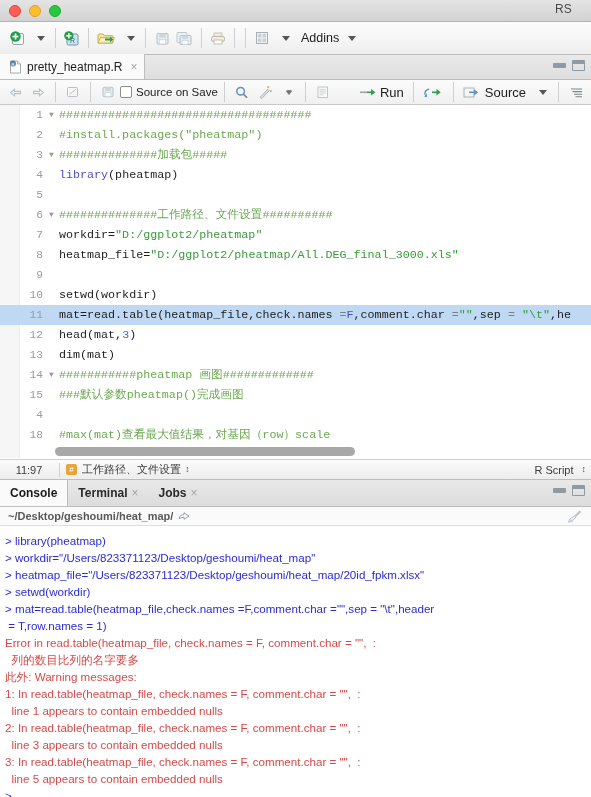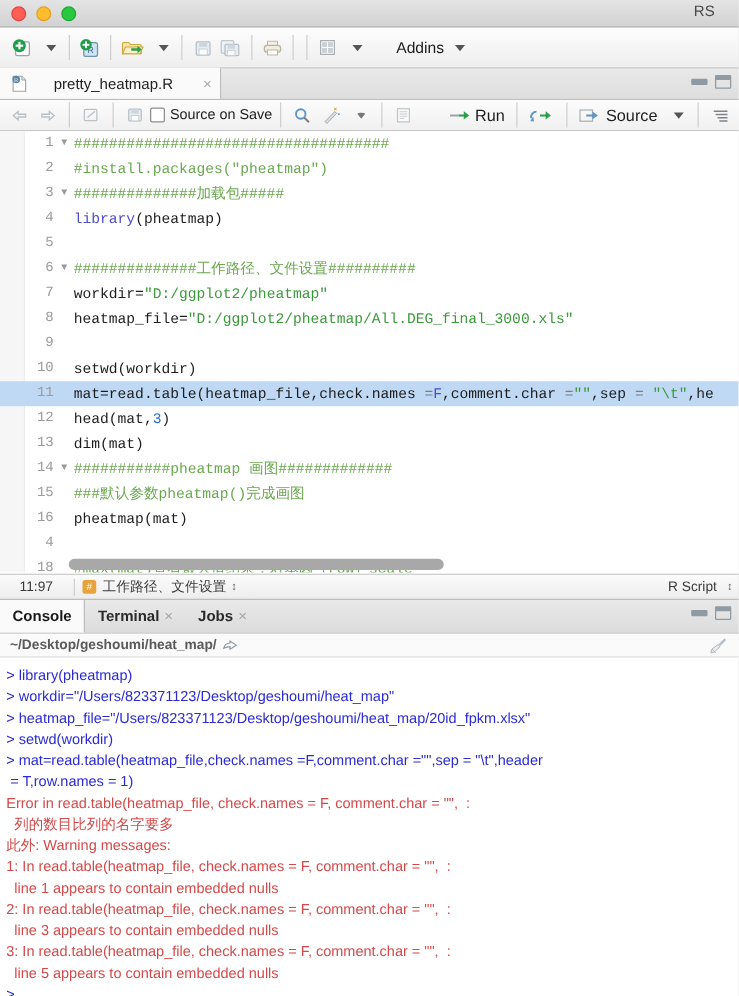--- a/index.html
+++ b/index.html
@@ -49,32 +49,32 @@
   }
   .caret.light { border-top-color: #777; }
 
   .gotofile {
     width: 137px; height: 21px; background: #fff;
     border: 1px solid #b9b9b9; border-radius: 3px;
     display: flex; align-items: center; padding-left: 4px; gap: 4px;
     margin-left: 2px;
   }
   .gotofile span.ph { font-size: 11px; color: #9a9a9a; }
-  .addins-label { font-size: 12.5px; color: #1c1c1c; margin-left: 22px; }
+  .addins-label { font-size: 12.5px; color: #1c1c1c; margin-left: 6px; }
 
   
   .source-pane { flex: none; display: flex; flex-direction: column; background: #fff; }
   .tabbar {
     height: 25px; background: linear-gradient(to bottom,#e9e9e9,#dedede);
     border-bottom: 1px solid #bdbdbd; display: flex; align-items: flex-end;
     position: relative;
   }
   .tab {
     height: 25px; background: #fafafa; border-right: 1px solid #bdbdbd;
-    display: flex; align-items: center; gap: 21px; padding: 0 7px 0 9px;
+    display: flex; align-items: center; gap: 5px; padding: 0 7px 0 9px;
     font-size: 12px; color: #1e1e1e;
   }
   .tab .xclose { color: #a6a6a6; font-size: 12px; margin-left: 3px; }
   .pane-ctrls { position: absolute; right: 6px; top: 5px; display: flex; gap: 6px; align-items: center; }
   .ctrl-min { width: 13px; height: 5px; background: #8f9aa3; border-radius: 1px; }
   .ctrl-max { width: 13px; height: 11px; border: 1.6px solid #8f9aa3; border-top-width: 4px; border-radius: 1px; }
 
   .edtoolbar {
     height: 25px; background: linear-gradient(to bottom,#fcfcfc,#f0f0f0);
     border-bottom: 1px solid #c8c8c8;
@@ -401,21 +401,20 @@
           <div class="line"><span class="lnum">6</span><span class="fold">▼</span><span class="code"><span class="cmt">##############工作路径、文件设置##########</span></span></div>
           <div class="line"><span class="lnum">7</span><span class="fold"></span><span class="code"><span class="fn">workdir=</span><span class="str">"D:/ggplot2/pheatmap"</span></span></div>
           <div class="line"><span class="lnum">8</span><span class="fold"></span><span class="code"><span class="fn">heatmap_file=</span><span class="str">"D:/ggplot2/pheatmap/All.DEG_final_3000.xls"</span></span></div>
           <div class="line"><span class="lnum">9</span><span class="fold"></span><span class="code"></span></div>
           <div class="line"><span class="lnum">10</span><span class="fold"></span><span class="code"><span class="fn">setwd(workdir)</span></span></div>
           <div class="line sel"><span class="lnum">11</span><span class="fold"></span><span class="code"><span class="fn">mat=read.table(heatmap_file,check.names </span><span class="op">=</span><span class="kw">F</span><span class="fn">,comment.char </span><span class="op">=</span><span class="str">""</span><span class="fn">,sep </span><span class="op">= </span><span class="str">"\t"</span><span class="fn">,he</span></span></div>
           <div class="line"><span class="lnum">12</span><span class="fold"></span><span class="code"><span class="fn">head(mat,</span><span class="num">3</span><span class="fn">)</span></span></div>
           <div class="line"><span class="lnum">13</span><span class="fold"></span><span class="code"><span class="fn">dim(mat)</span></span></div>
           <div class="line"><span class="lnum">14</span><span class="fold">▼</span><span class="code"><span class="cmt">###########pheatmap 画图#############</span></span></div>
           <div class="line"><span class="lnum">15</span><span class="fold"></span><span class="code"><span class="cmt">###默认参数pheatmap()完成画图</span></span></div>
-          <div class="line"><span class="lnum">16</span><span class="fold"></span><span class="code"><span class="fn">pheatmap(mat)</span></span></div>
           <div class="line"><span class="lnum">4</span><span class="fold"></span><span class="code"></span></div>
           <div class="line"><span class="lnum">18</span><span class="fold"></span><span class="code"><span class="cmt">#max(mat)查看最大值结果，对基因（row）scale</span></span></div>
         </div>
       <div class="hscroll-track">
         <div class="hscroll-thumb"></div>
       </div>
     </div>
   </div>
 
   <div class="statusbar">

